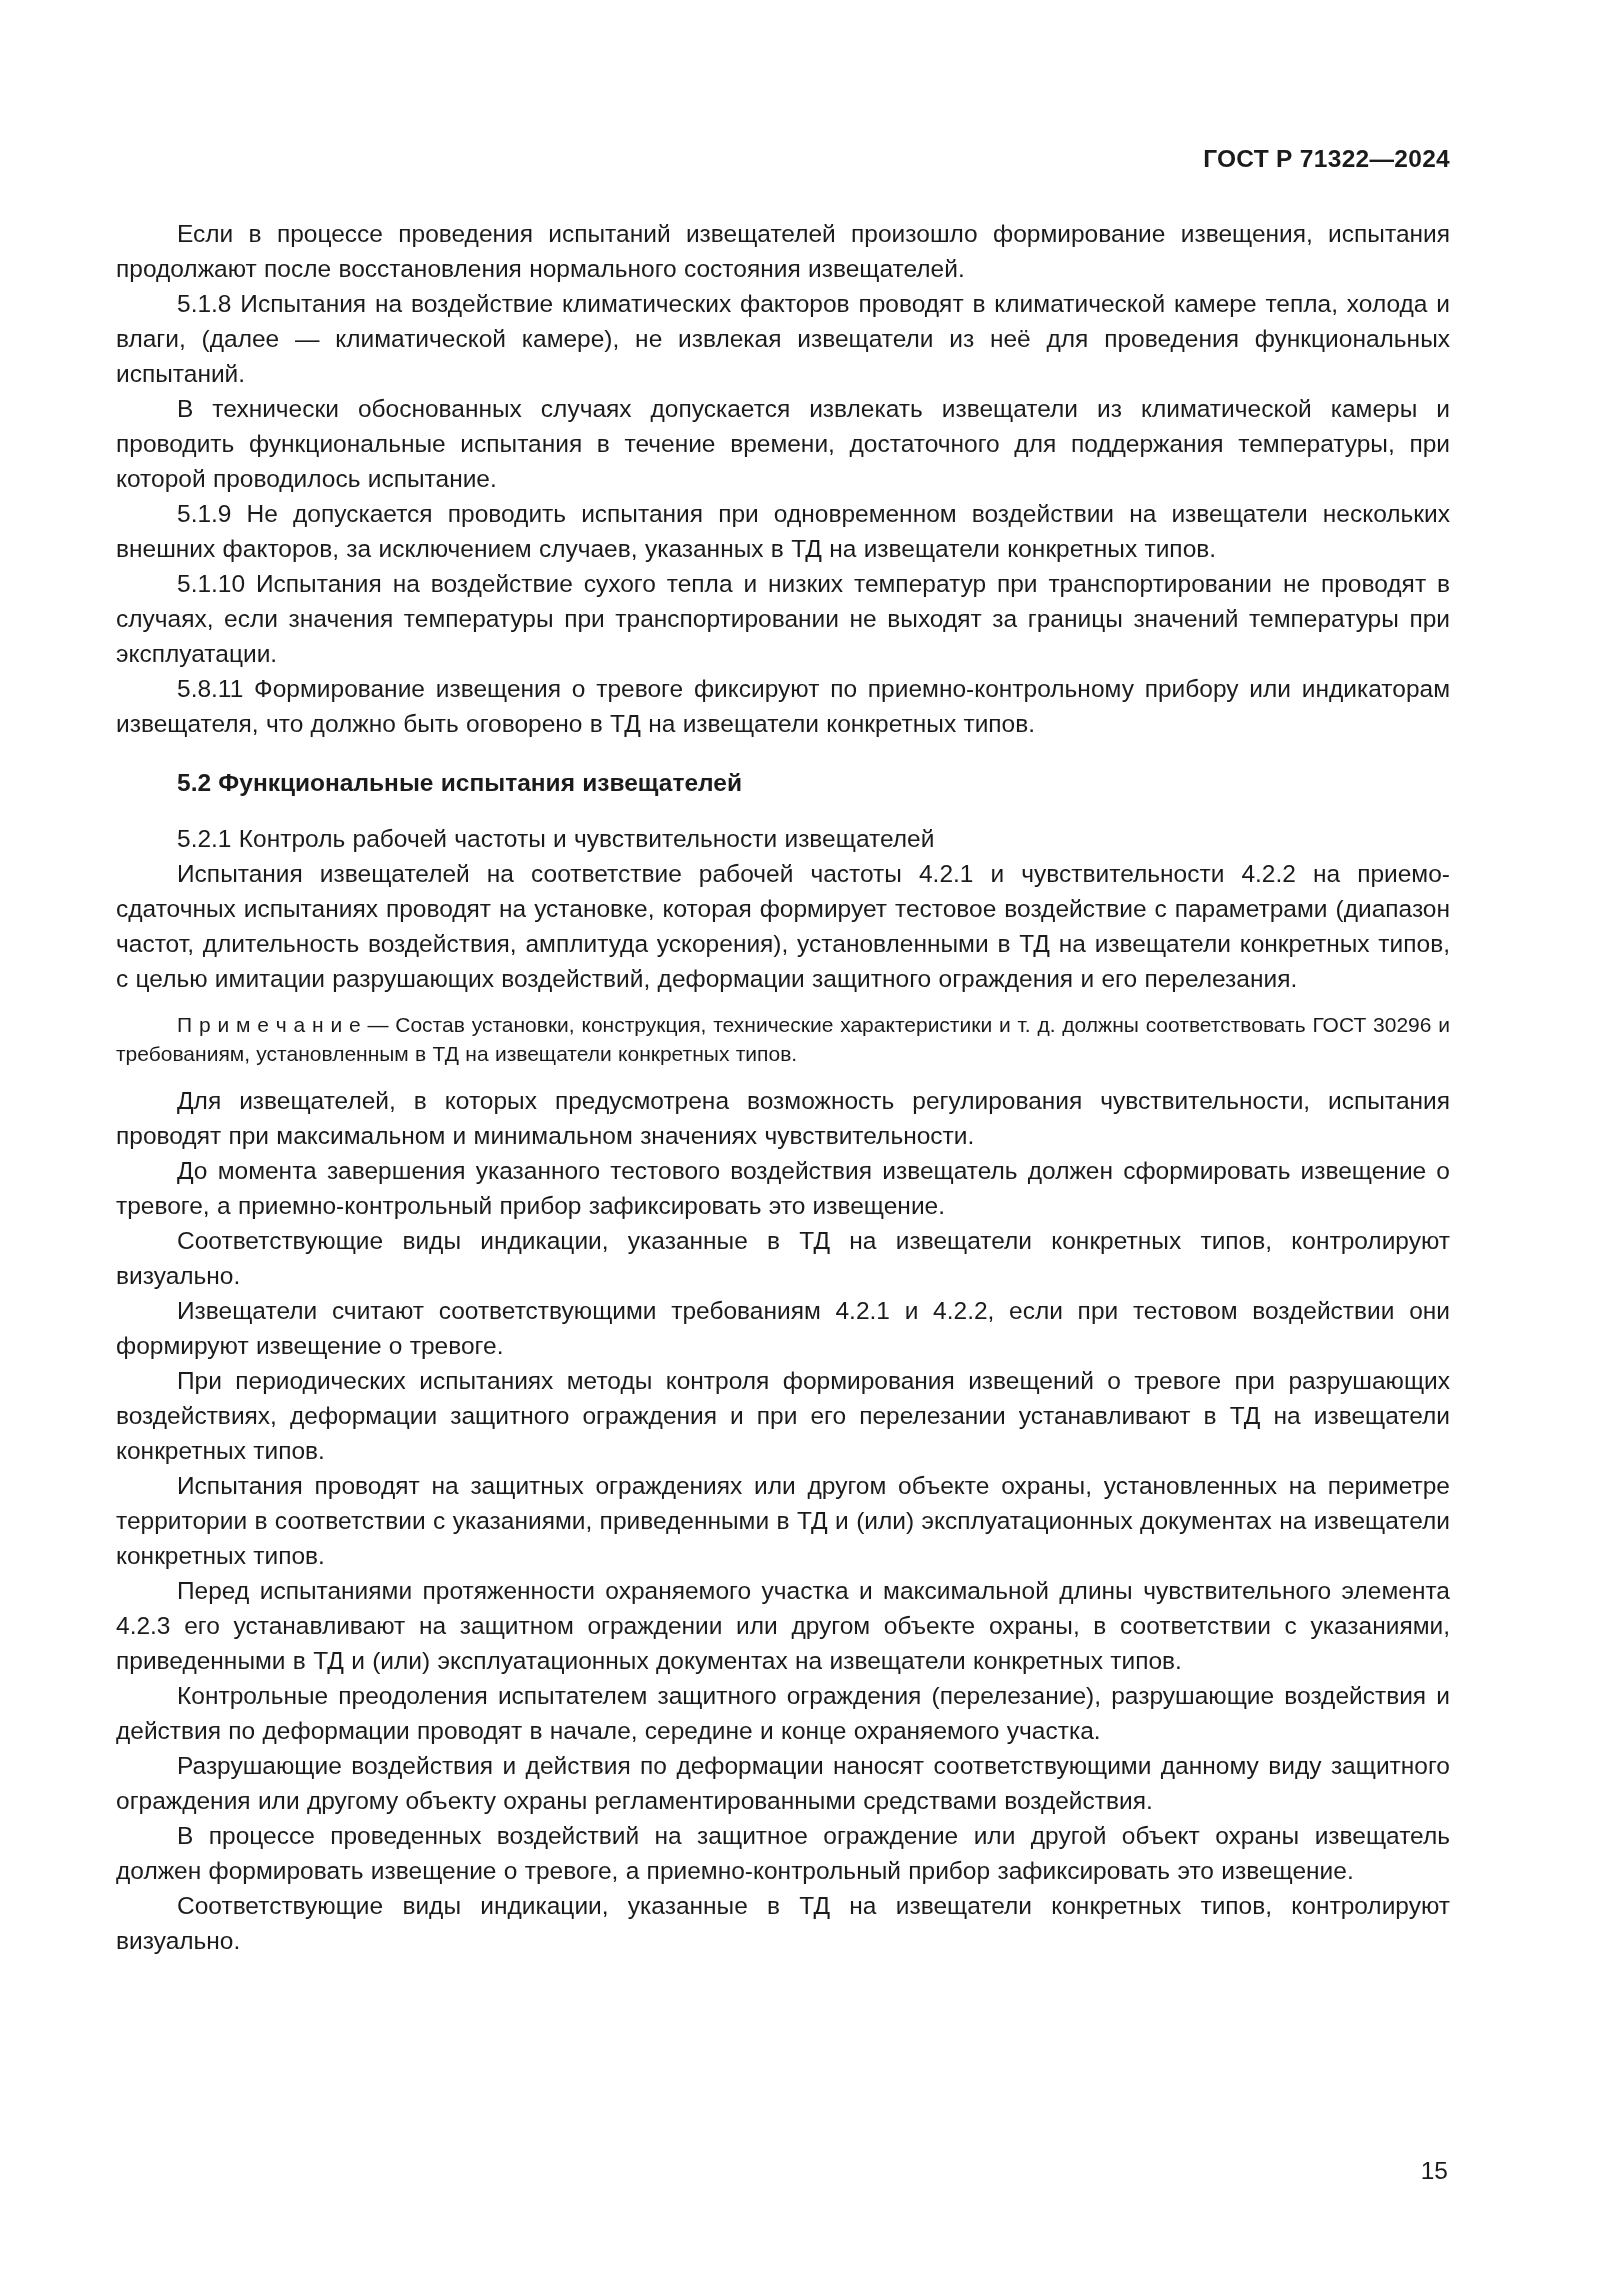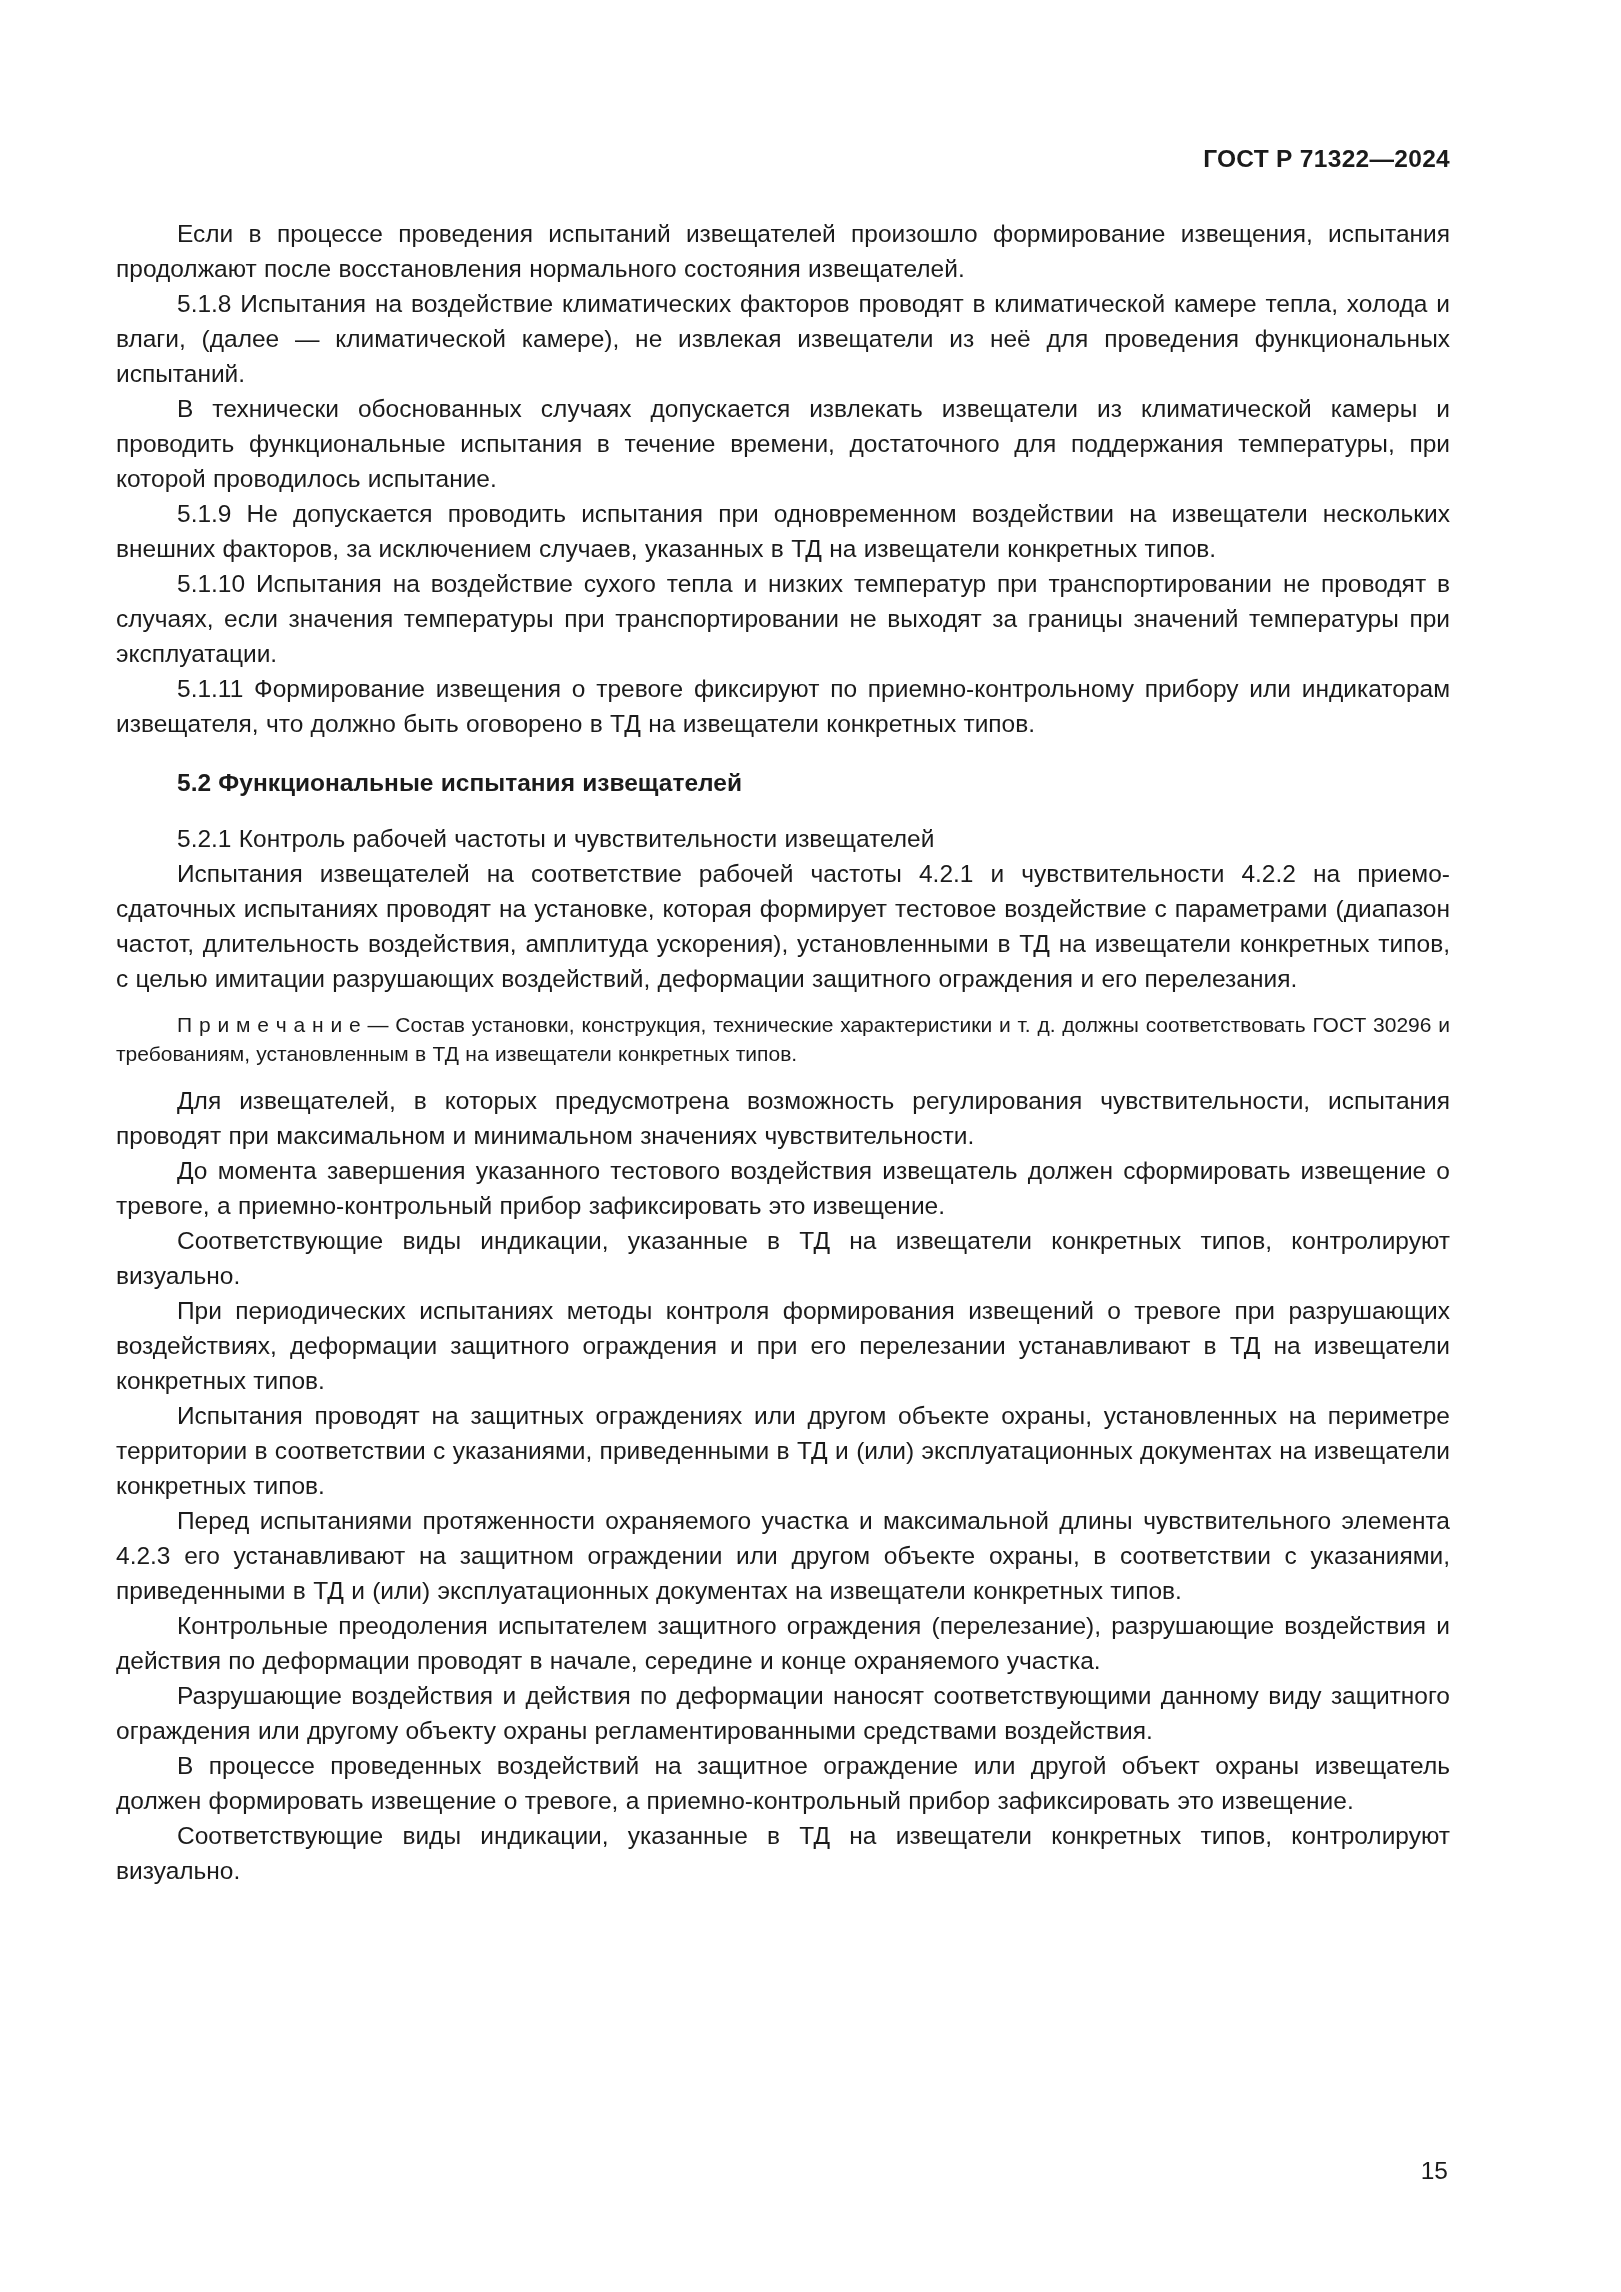--- a/index.html
+++ b/index.html
@@ -56,28 +56,29 @@
 <div class="page">
   <div class="header">
     <span>ГОСТ Р 71322—2024</span>
   </div>
   <div class="content" id="content">
       <p class="body">Если в процессе проведения испытаний извещателей произошло формирование извещения, испытания продолжают после восстановления нормального состояния извещателей.</p>
       <p class="body">5.1.8 Испытания на воздействие климатических факторов проводят в климатической камере тепла, холода и влаги, (далее — климатической камере), не извлекая извещатели из неё для проведения функциональных испытаний.</p>
       <p class="body">В технически обоснованных случаях допускается извлекать извещатели из климатической камеры и проводить функциональные испытания в течение времени, достаточного для поддержания температуры, при которой проводилось испытание.</p>
       <p class="body">5.1.9 Не допускается проводить испытания при одновременном воздействии на извещатели нескольких внешних факторов, за исключением случаев, указанных в ТД на извещатели конкретных типов.</p>
       <p class="body">5.1.10 Испытания на воздействие сухого тепла и низких температур при транспортировании не проводят в случаях, если значения температуры при транспортировании не выходят за границы значений температуры при эксплуатации.</p>
-      <p class="body">5.1.11 Формирование извещения о тревоге фиксируют по приемно-контрольному прибору или индикаторам извещателя, что должно быть оговорено в ТД на извещатели конкретных типов.</p>
+      <p class="body">5.8.11 Формирование извещения о тревоге фиксируют по приемно-контрольному прибору или индикаторам извещателя, что должно быть оговорено в ТД на извещатели конкретных типов.</p>
       <p class="heading">5.2 Функциональные испытания извещателей</p>
       <p class="body">5.2.1 Контроль рабочей частоты и чувствительности извещателей</p>
       <p class="body">Испытания извещателей на соответствие рабочей частоты 4.2.1 и чувствительности 4.2.2 на приемо-сдаточных испытаниях проводят на установке, которая формирует тестовое воздействие с параметрами (диапазон частот, длительность воздействия, амплитуда ускорения), установленными в ТД на извещатели конкретных типов, с целью имитации разрушающих воздействий, деформации защитного ограждения и его перелезания.</p>
       <p class="note">П р и м е ч а н и е — Состав установки, конструкция, технические характеристики и т. д. должны соответствовать ГОСТ 30296 и требованиям, установленным в ТД на извещатели конкретных типов.</p>
       <p class="body">Для извещателей, в которых предусмотрена возможность регулирования чувствительности, испытания проводят при максимальном и минимальном значениях чувствительности.</p>
       <p class="body">До момента завершения указанного тестового воздействия извещатель должен сформировать извещение о тревоге, а приемно-контрольный прибор зафиксировать это извещение.</p>
       <p class="body">Соответствующие виды индикации, указанные в ТД на извещатели конкретных типов, контролируют визуально.</p>
+      <p class="body">Извещатели считают соответствующими требованиям 4.2.1 и 4.2.2, если при тестовом воздействии они формируют извещение о тревоге.</p>
       <p class="body">При периодических испытаниях методы контроля формирования извещений о тревоге при разрушающих воздействиях, деформации защитного ограждения и при его перелезании устанавливают в ТД на извещатели конкретных типов.</p>
       <p class="body">Испытания проводят на защитных ограждениях или другом объекте охраны, установленных на периметре территории в соответствии с указаниями, приведенными в ТД и (или) эксплуатационных документах на извещатели конкретных типов.</p>
       <p class="body">Перед испытаниями протяженности охраняемого участка и максимальной длины чувствительного элемента 4.2.3 его устанавливают на защитном ограждении или другом объекте охраны, в соответствии с указаниями, приведенными в ТД и (или) эксплуатационных документах на извещатели конкретных типов.</p>
       <p class="body">Контрольные преодоления испытателем защитного ограждения (перелезание), разрушающие воздействия и действия по деформации проводят в начале, середине и конце охраняемого участка.</p>
       <p class="body">Разрушающие воздействия и действия по деформации наносят соответствующими данному виду защитного ограждения или другому объекту охраны регламентированными средствами воздействия.</p>
       <p class="body">В процессе проведенных воздействий на защитное ограждение или другой объект охраны извещатель должен формировать извещение о тревоге, а приемно-контрольный прибор зафиксировать это извещение.</p>
       <p class="body">Соответствующие виды индикации, указанные в ТД на извещатели конкретных типов, контролируют визуально.</p>
     </div>
   <div class="footer">
     <span>15</span>

